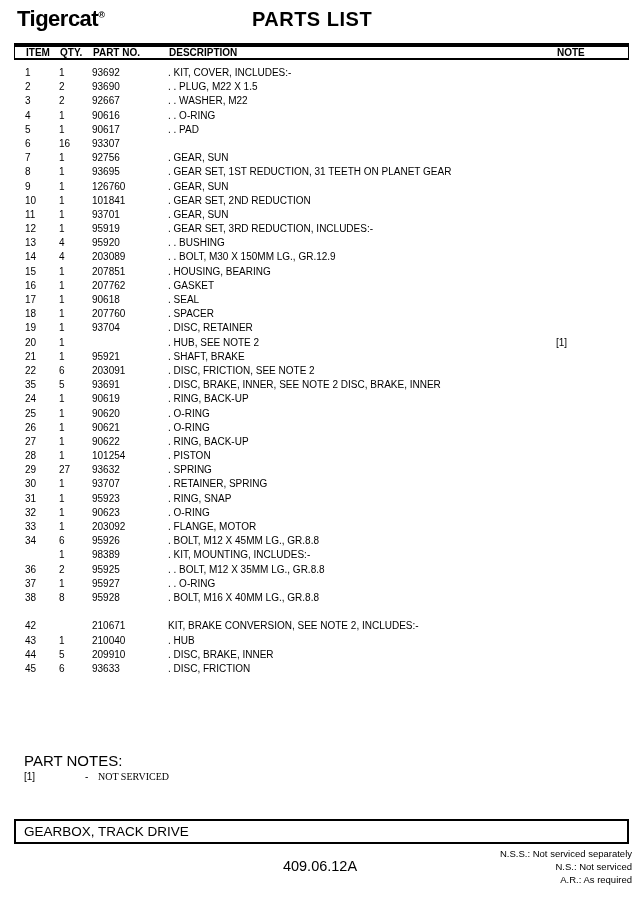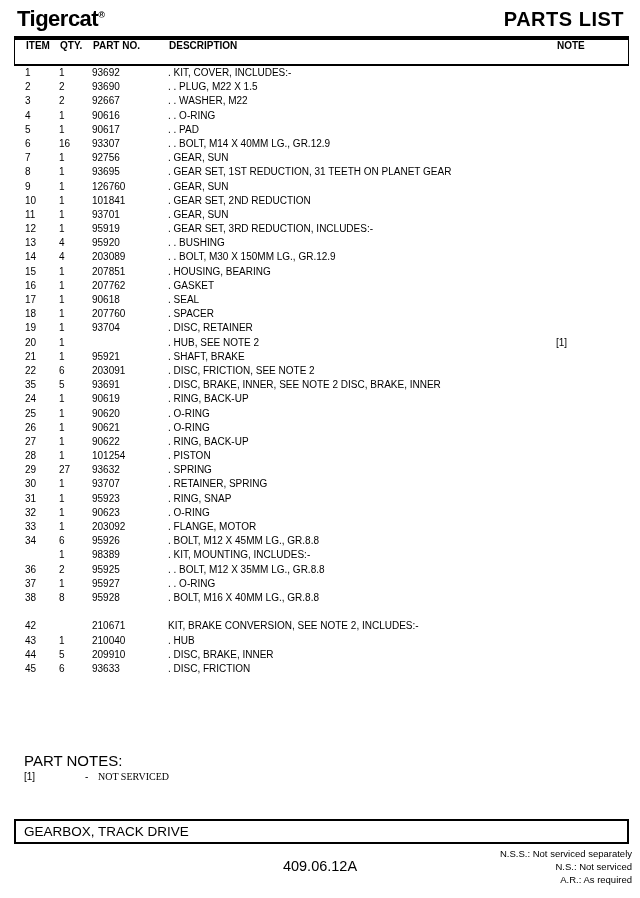--- a/index.html
+++ b/index.html
@@ -14,25 +14,25 @@
   .logo {
     position: absolute; left: 17px; top: 6px;
     font-size: 22px; font-weight: 700; letter-spacing: -0.5px;
     white-space: nowrap;
   }
   .logo .reg {
     font-size: 9px; vertical-align: super; font-weight: 700; letter-spacing: 0;
   }
   .title {
     position: absolute; left: 0; right: 16px; top: 8px;
-    text-align: right;
+    text-align: center;
     font-size: 20px; font-weight: 700; letter-spacing: 0.5px;
   }
   .thead {
-    position: absolute; left: 14px; top: 36px; width: 615px; height: 30px;
+    position: absolute; left: 14px; top: 43px; width: 615px; height: 17px;
     border: 1px solid #000;
     border-top: 4px solid #000;
     border-bottom: 2px solid #000;
     padding-left: 22px;
   }
   .thead span {
     position: absolute; top: 0;
     font-size: 10px; font-weight: 700; line-height: 11px;
     white-space: nowrap;
   }
@@ -131,21 +131,20 @@
       <span class="c-item">5</span>
       <span class="c-qty">1</span>
       <span class="c-part">90617</span>
       <span class="c-desc">. . PAD</span>
       <span class="c-note"></span>
     </div>
     <div class="row">
       <span class="c-item">6</span>
       <span class="c-qty">16</span>
       <span class="c-part">93307</span>
-      <span class="c-desc">. . BOLT, M14 X 40MM LG., GR.12.9</span>
       <span class="c-note"></span>
     </div>
     <div class="row">
       <span class="c-item">7</span>
       <span class="c-qty">1</span>
       <span class="c-part">92756</span>
       <span class="c-desc">. GEAR, SUN</span>
       <span class="c-note"></span>
     </div>
     <div class="row">

